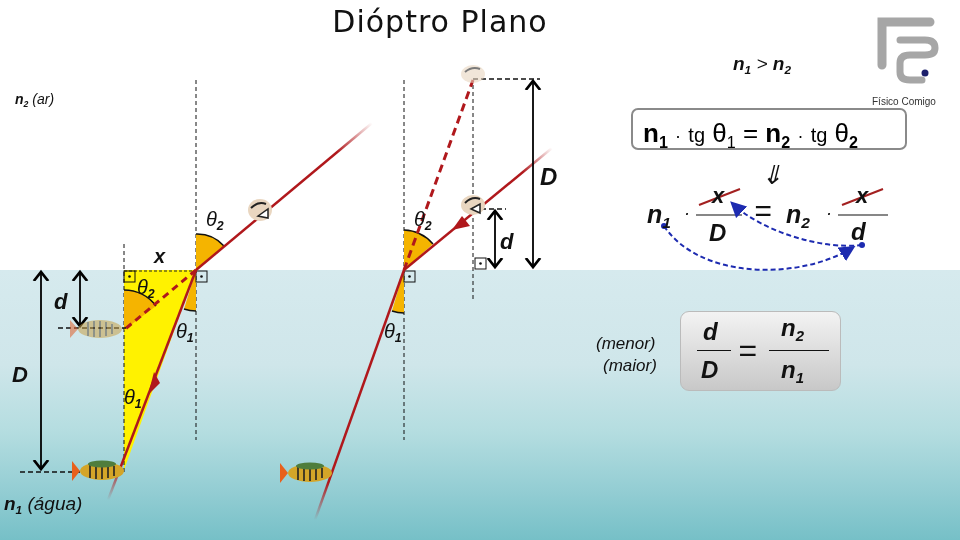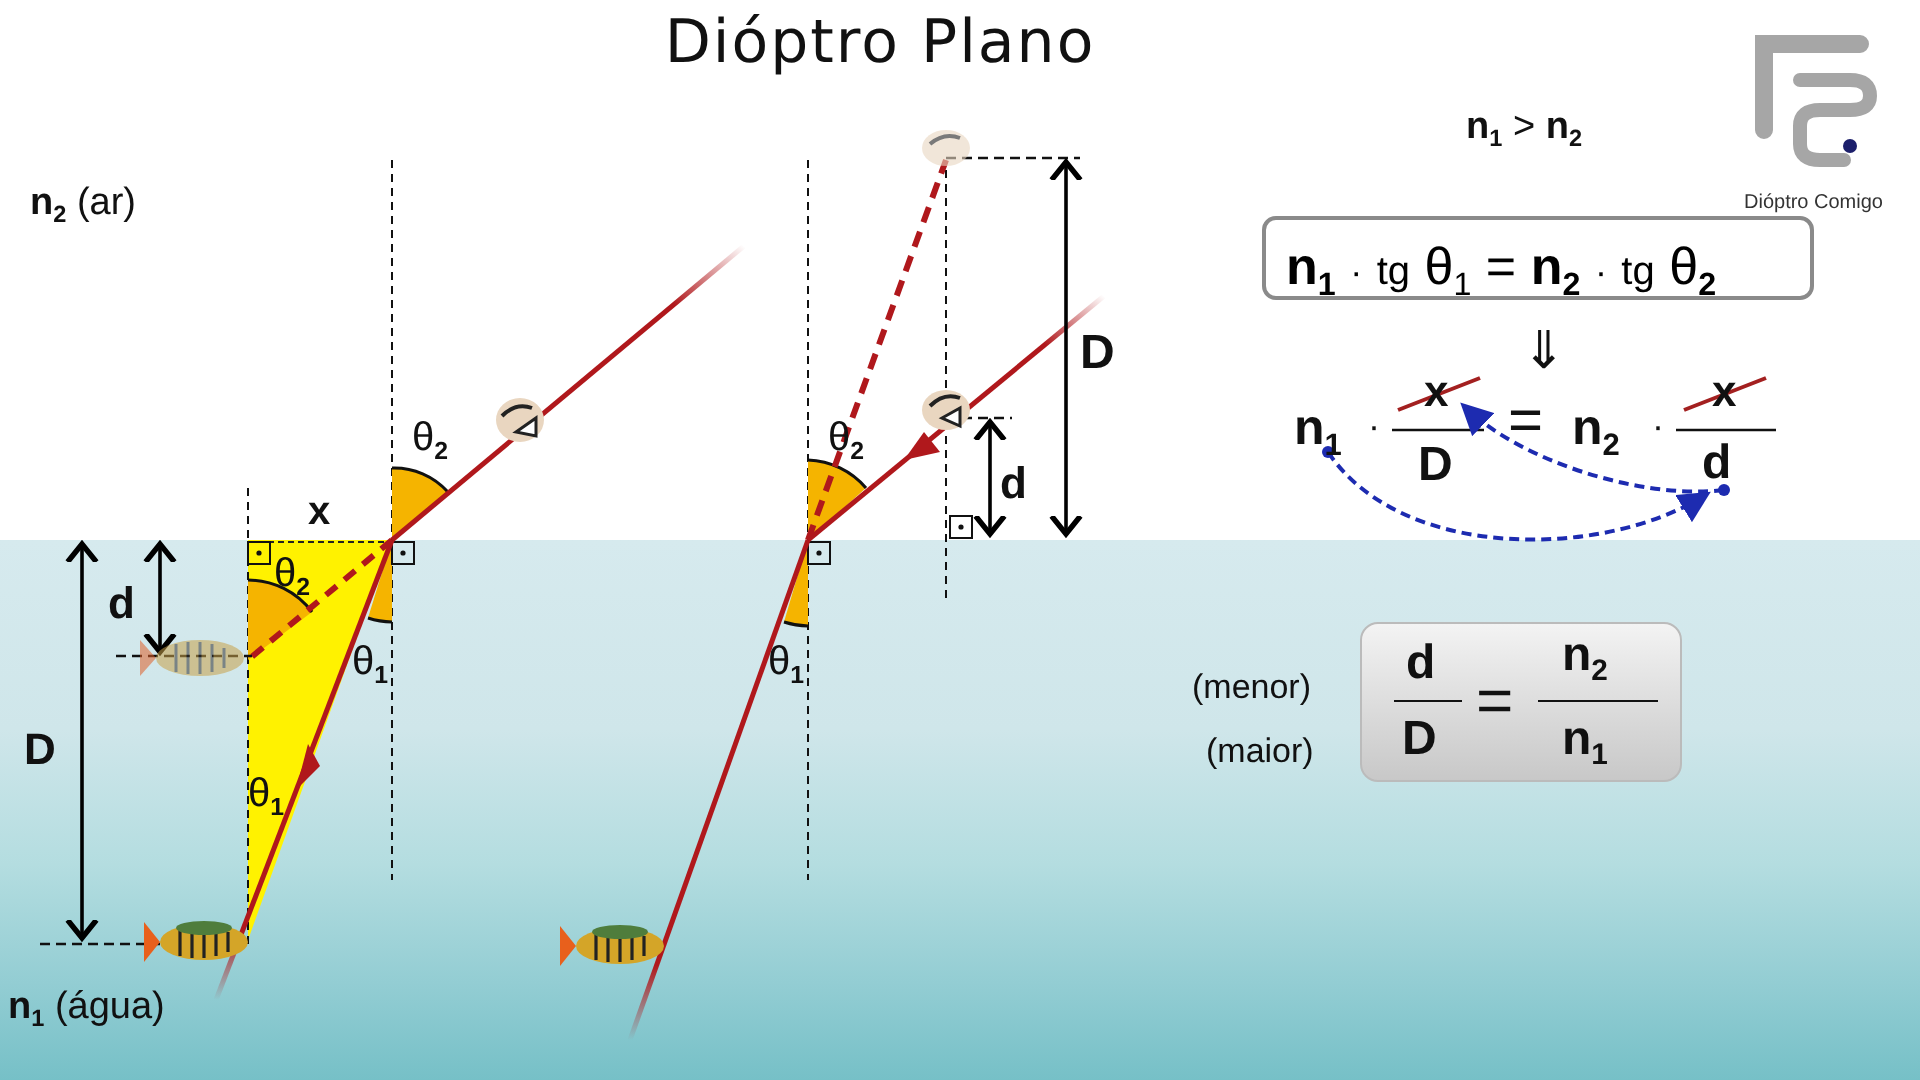--- a/index.html
+++ b/index.html
@@ -1,21 +1,21 @@
 <!DOCTYPE html>
 <html><head>
 <meta charset="utf-8">
 <style>
   html, body { margin: 0; padding: 0; }
   body { width: 960px; height: 540px; overflow: hidden; position: relative; background: #ffffff; font-family: "Liberation Sans", sans-serif; }
   .water { position: absolute; left: 0; top: 270px; width: 960px; height: 270px;
            background: linear-gradient(to bottom, #d6eaee 0%, #cfe6ea 35%, #b4dde0 60%, #93cdd3 82%, #76c0c7 100%); }
   svg.stage { position: absolute; left: 0; top: 0; width: 960px; height: 540px; }
   .title { position: absolute; left: 0; width: 880px; top: 4px; text-align: center; font-family: "DejaVu Sans", sans-serif; font-size: 30px; color: #111; letter-spacing: 1px; }
-  .lbl { position: absolute; color: #111; font-family: "Liberation Sans", sans-serif; }
+  .lbl { position: absolute; color: #111; font-family: "Liberation Sans", sans-serif; font-style: italic; }
   .bold { font-weight: bold; }
   .sub { font-size: 0.62em; vertical-align: -0.35em; }
   .eqbox { position: absolute; left: 631px; top: 108px; width: 276px; height: 42px; border: 2px solid #8a8a8a; border-radius: 7px; background: #fff; box-sizing: border-box; }
   .eqbox .t { position: absolute; top: 8px; font-size: 26px; white-space: nowrap; }
   .resbox { position: absolute; left: 680px; top: 311px; width: 161px; height: 80px; border-radius: 9px;
             background: linear-gradient(to bottom, #f3f3f3 0%, #d9d9d9 60%, #c8c8c8 100%); border: 1px solid #bbb; box-sizing: border-box; }
   .logo-text { position: absolute; left: 872px; top: 96px; font-size: 10px; color: #333; }
 </style>
 </head>
 <body>
@@ -140,23 +140,23 @@
 
   <g>
     <path d="M882,65 L882,22 L930,22" fill="none" stroke="#a6a6a6" stroke-width="9" stroke-linecap="round"></path>
     <path d="M900,40 L925,40 Q935,40 935,48 Q935,55 925,55 L910,55 Q900,55 900,63 L900,72 Q900,80 910,80 L922,80" fill="none" stroke="#a6a6a6" stroke-width="7" stroke-linecap="round"></path>
     <circle cx="925" cy="73" r="3.5" fill="#1c1f6b"></circle>
   </g>
 </svg>
 
 <div class="title">Dióptro Plano</div>
 
-<div class="logo-text">Dióptro Comigo</div>
-
-<div class="lbl" style="left:15px;top:91px;font-size:19px;">
+<div class="logo-text">Físico Comigo</div>
+
+<div class="lbl" style="left:15px;top:91px;font-size:14px;">
   <span class="bold">n</span><span class="sub bold">2</span>
   <span>(ar)</span>
 </div>
 <div class="lbl" style="left:4px;top:493px;font-size:19px;">
   <span class="bold">n</span><span class="sub bold">1</span>
   <span>(água)</span>
 </div>
 
 <div class="lbl bold" style="left:733px;top:53px;font-size:19px;">
   <span>n</span><span class="sub">1</span>
@@ -188,21 +188,21 @@
 <div class="lbl bold" style="left:709px;top:219px;font-size:24px;">D</div>
 <div class="lbl" style="left:754px;top:194px;font-size:30px;">=</div>
 <div class="lbl bold" style="left:786px;top:200px;font-size:25px;">
   <span>n</span><span class="sub">2</span>
 </div>
 <div class="lbl" style="left:826px;top:203px;font-size:18px;">·</div>
 <div class="lbl bold" style="left:856px;top:183px;font-size:22px;">x</div>
 <div class="lbl bold" style="left:851px;top:218px;font-size:24px;">d</div>
 
 <div class="lbl" style="left:596px;top:318px;font-size:17px;margin-top:16px;">(menor)</div>
-<div class="lbl" style="left:603px;top:366px;font-size:17px;text-align:right;">(maior)</div>
+<div class="lbl" style="left:603px;top:356px;font-size:17px;text-align:right;">(maior)</div>
 <div class="resbox">
   <div class="lbl bold" style="left:22px;top:6px;font-size:24px;">d</div>
   <div style="position:absolute;left:16px;top:38px;width:34px;border-top:1.3px solid #111;"></div>
   <div class="lbl bold" style="left:20px;top:44px;font-size:24px;">D</div>
   <div class="lbl" style="left:57px;top:20px;font-size:32px;">=</div>
   <div class="lbl bold" style="left:100px;top:2px;font-size:24px;">
     <span>n</span><span class="sub">2</span>
   </div>
   <div style="position:absolute;left:88px;top:38px;width:60px;border-top:1.3px solid #111;"></div>
   <div class="lbl bold" style="left:100px;top:44px;font-size:24px;">

